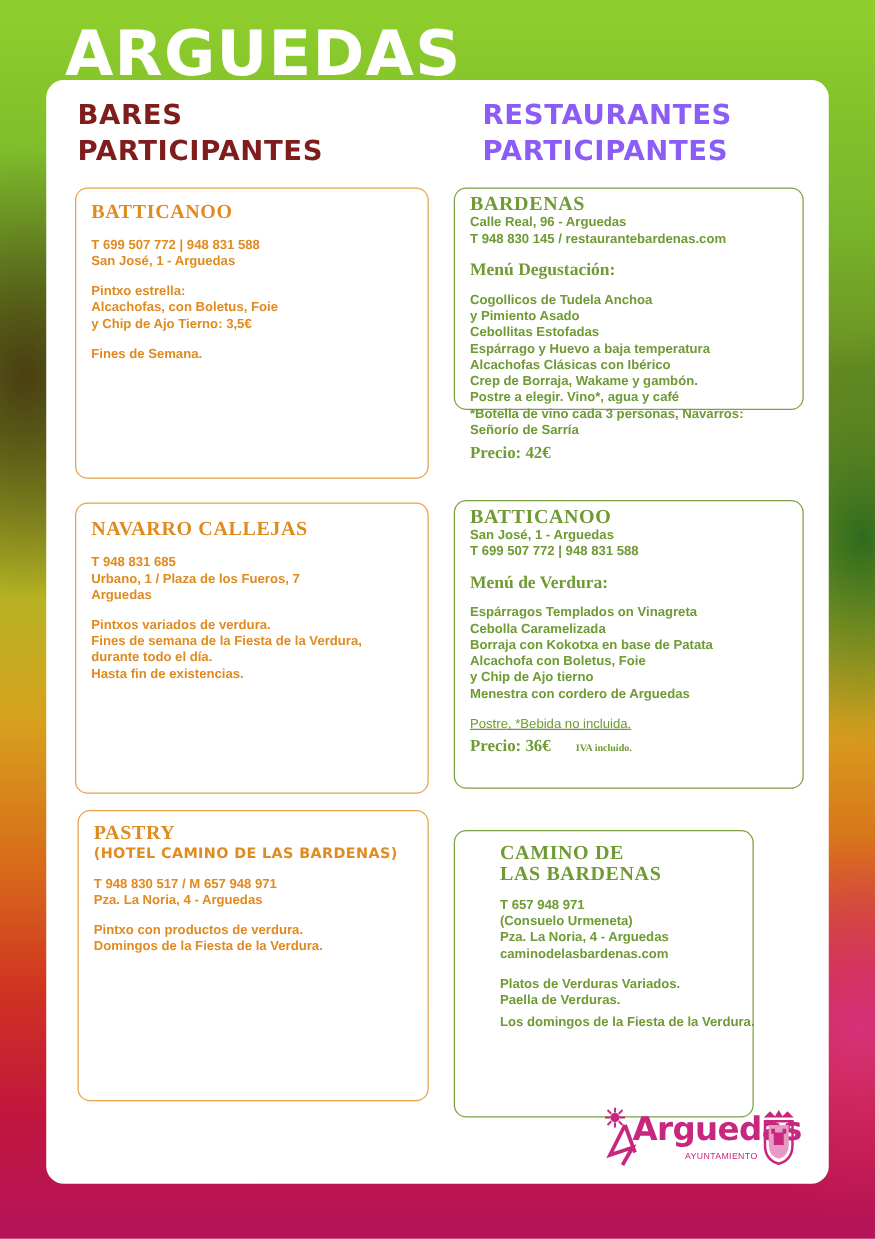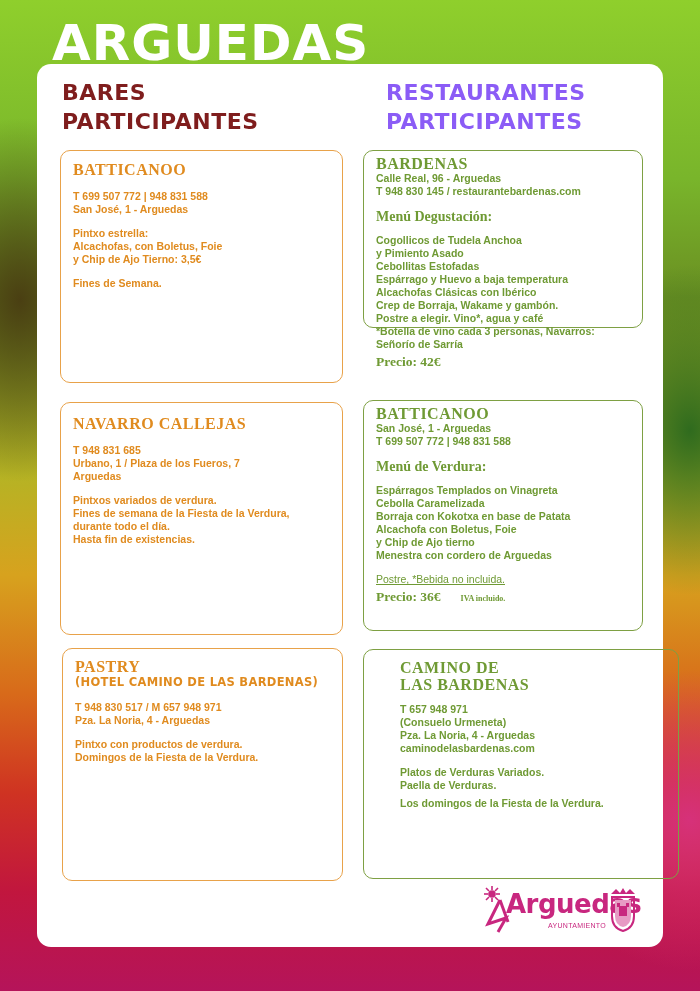--- a/index.html
+++ b/index.html
@@ -133,21 +133,21 @@
   <span class="line">Alcachofa con Boletus,  Foie</span>
   <span class="line">y Chip de Ajo tierno</span>
   <span class="line">Menestra con cordero de Arguedas</span>
   <div class="gap"></div>
   <span class="line" style="font-weight:400;text-decoration:underline;">Postre, *Bebida no incluida.</span>
   <div class="price">
     <span>Precio: 36€</span><span class="note">IVA incluido.</span>
   </div>
 </div>
 
-<div class="card green" style="left:363px; top:649px; width:316px; height:230px;padding-left:36px;">
+<div class="card green" style="left:363px; top:664px; width:240px; height:230px;padding-left:36px;">
   <div class="name" style="margin-top:1px;">CAMINO DE</div>
   <div class="name">LAS BARDENAS</div>
   <div style="height:10px"></div>
   <span class="line">T 657 948 971</span>
   <span class="line">(Consuelo Urmeneta)</span>
   <span class="line">Pza. La Noria, 4 - Arguedas</span>
   <span class="line">caminodelasbardenas.com</span>
   <div class="gap"></div>
   <span class="line">Platos de Verduras Variados.</span>
   <span class="line">Paella de Verduras.</span>

